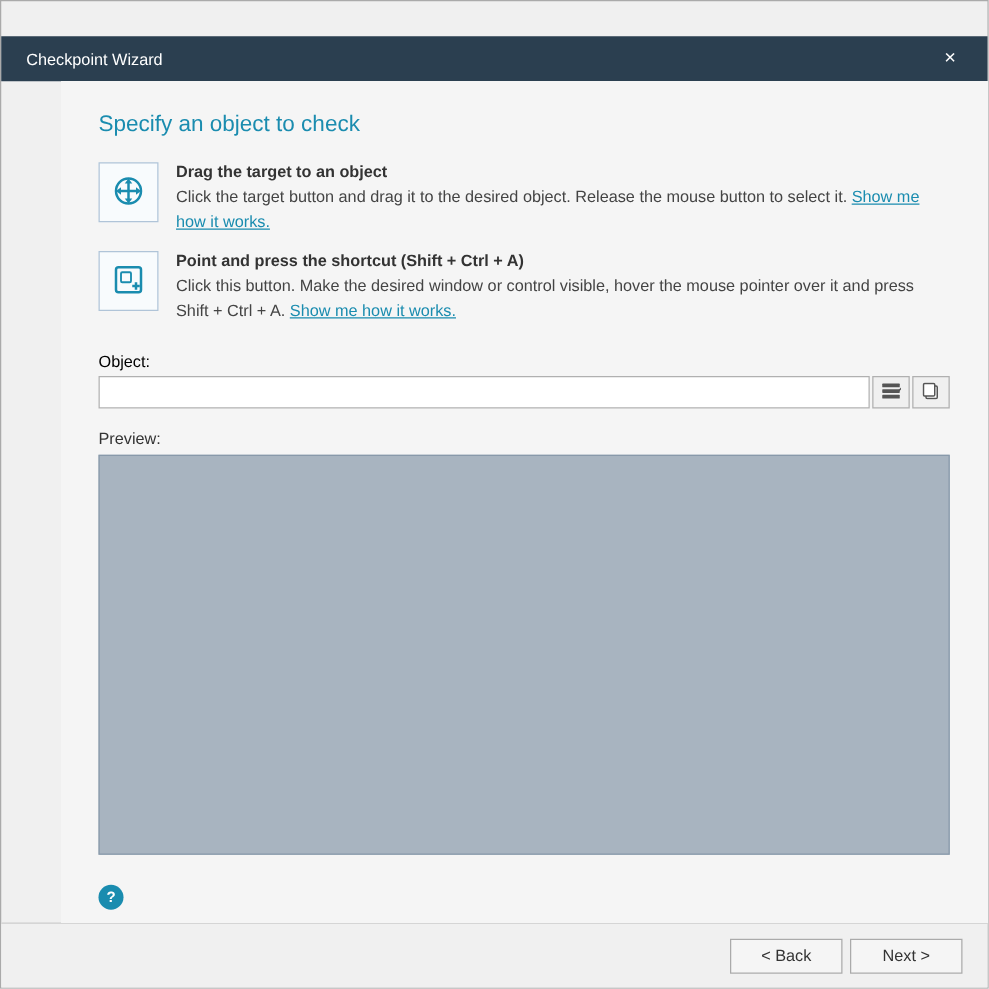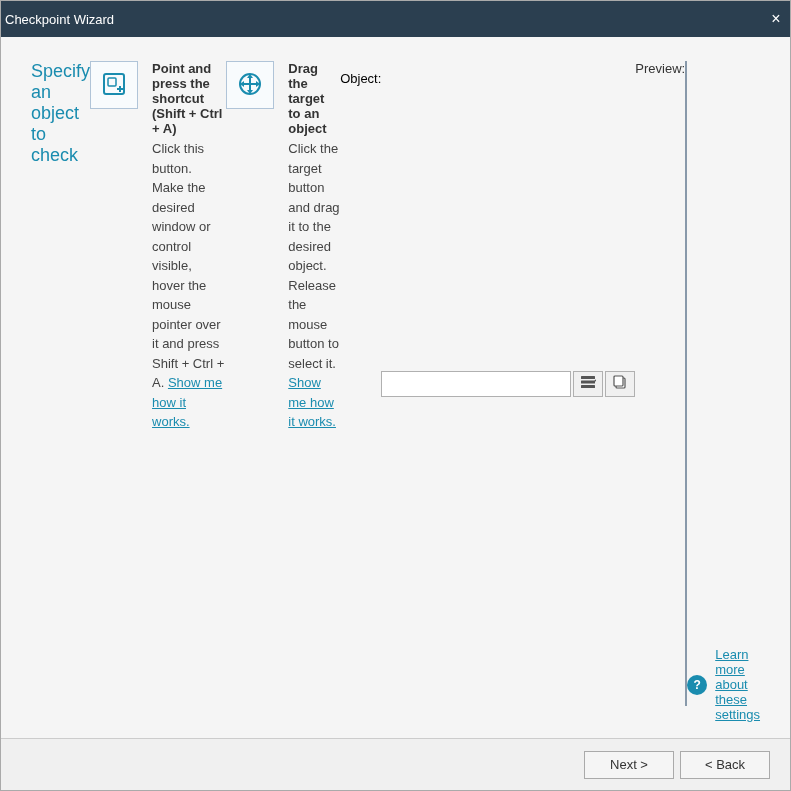--- a/index.html
+++ b/index.html
@@ -18,26 +18,27 @@
       width: 791px;
       height: 791px;
       background: #f0f0f0;
       display: flex;
       flex-direction: column;
       border: 1px solid #aaa;
     }
     .title-bar {
       background: #2b3f50;
       color: #fff;
-      padding: 8px 4px;
+      padding: 8px 20px;
       display: flex;
       align-items: center;
       justify-content: space-between;
       height: 36px;
       flex-shrink: 0;
+      margin-top: 28px;
     }
     .title-bar-text {
       font-size: 13px;
       font-weight: normal;
     }
     .title-close-btn {
       width: 20px;
       height: 20px;
       background: none;
       border: none;
@@ -49,20 +50,22 @@
       align-items: center;
       justify-content: center;
       padding: 0;
     }
     .content-area {
       flex: 1;
       background: #f5f5f5;
       padding: 24px 30px 16px 30px;
       overflow: auto;
       display: flex;
+      flex-direction: column;
+      margin-left: 48px;
     }
     .page-title {
       color: #1a8caf;
       font-size: 18px;
       font-weight: normal;
       margin-bottom: 20px;
     }
     .instruction-row {
       display: flex;
       align-items: flex-start;
@@ -123,21 +126,20 @@
       cursor: pointer;
       display: flex;
       align-items: center;
       justify-content: center;
       margin-left: 2px;
       font-size: 14px;
     }
     .preview-label {
       color: #333;
       margin-bottom: 6px;
-      text-align: right;
     }
     .preview-box {
       flex: 1;
       background: #a8b4c0;
       border: 1px solid #8899aa;
       min-height: 320px;
       margin-bottom: 16px;
     }
     .learn-more-row {
       display: flex;
@@ -194,40 +196,20 @@
 
 <div class="dialog">
 
   <div class="title-bar">
     <span class="title-bar-text">Checkpoint Wizard</span>
     <button class="title-close-btn">×</button>
   </div>
 
   <div class="content-area">
     <h2 class="page-title">Specify an object to check</h2>
-
-    <div class="instruction-row">
-      <div class="icon-box">
-        <span>
-          <svg viewBox="0 0 28 28" fill="none" xmlns="http://www.w3.org/2000/svg" width="28" height="28">
-            <rect x="4" y="4" width="20" height="20" rx="2" stroke="#1a8caf" stroke-width="2" fill="none"></rect>
-            <rect x="8" y="8" width="8" height="8" rx="1" stroke="#1a8caf" stroke-width="1.5" fill="none"></rect>
-            <line x1="20" y1="16" x2="20" y2="22" stroke="#1a8caf" stroke-width="2"></line>
-            <line x1="17" y1="19" x2="23" y2="19" stroke="#1a8caf" stroke-width="2"></line>
-          </svg>
-        </span>
-      </div>
-      <div class="instruction-text">
-        <div class="instruction-title">Point and press the shortcut (Shift + Ctrl + A)</div>
-        <div class="instruction-desc">
-          <span>Click this button. Make the desired window or control visible, hover the mouse pointer over it and press Shift + Ctrl + A. </span>
-          <a class="link">Show me how it works.</a>
-        </div>
-      </div>
-    </div>
 
     <div class="instruction-row">
       <div class="icon-box">
         <span>
           <svg viewBox="0 0 28 28" fill="none" xmlns="http://www.w3.org/2000/svg" width="28" height="28">
             <circle cx="14" cy="14" r="10" stroke="#1a8caf" stroke-width="2" fill="none"></circle>
             <line x1="14" y1="6" x2="14" y2="22" stroke="#1a8caf" stroke-width="2"></line>
             <line x1="6" y1="14" x2="22" y2="14" stroke="#1a8caf" stroke-width="2"></line>
             <polygon points="14,4 11,8 17,8" fill="#1a8caf"></polygon>
             <polygon points="14,24 11,20 17,20" fill="#1a8caf"></polygon>
@@ -238,20 +220,40 @@
       </div>
       <div class="instruction-text">
         <div class="instruction-title">Drag the target to an object</div>
         <div class="instruction-desc">
           <span>Click the target button and drag it to the desired object. Release the mouse button to select it.</span>
           <a class="link">Show me how it works.</a>
         </div>
       </div>
     </div>
 
+    <div class="instruction-row">
+      <div class="icon-box">
+        <span>
+          <svg viewBox="0 0 28 28" fill="none" xmlns="http://www.w3.org/2000/svg" width="28" height="28">
+            <rect x="4" y="4" width="20" height="20" rx="2" stroke="#1a8caf" stroke-width="2" fill="none"></rect>
+            <rect x="8" y="8" width="8" height="8" rx="1" stroke="#1a8caf" stroke-width="1.5" fill="none"></rect>
+            <line x1="20" y1="16" x2="20" y2="22" stroke="#1a8caf" stroke-width="2"></line>
+            <line x1="17" y1="19" x2="23" y2="19" stroke="#1a8caf" stroke-width="2"></line>
+          </svg>
+        </span>
+      </div>
+      <div class="instruction-text">
+        <div class="instruction-title">Point and press the shortcut (Shift + Ctrl + A)</div>
+        <div class="instruction-desc">
+          <span>Click this button. Make the desired window or control visible, hover the mouse pointer over it and press Shift + Ctrl + A. </span>
+          <a class="link">Show me how it works.</a>
+        </div>
+      </div>
+    </div>
+
     <div class="field-label">Object:</div>
     <div class="object-row">
       <input class="object-input" type="text" value="" style="">
       <button class="icon-btn" title="Object list">
         <span>
           <svg class="list-icon-svg" viewBox="0 0 16 14" fill="none" xmlns="http://www.w3.org/2000/svg" width="16" height="14">
             <rect x="1" y="1" width="14" height="3" rx="0.5" fill="#555"></rect>
             <rect x="1" y="5.5" width="14" height="3" rx="0.5" fill="#555"></rect>
             <rect x="1" y="10" width="14" height="3" rx="0.5" fill="#555"></rect>
             <polyline points="14,7 16,5 18,7" stroke="#555" stroke-width="1.2" fill="none"></polyline>
@@ -266,21 +268,20 @@
           </svg>
         </span>
       </button>
     </div>
 
     <div class="preview-label">Preview:</div>
     <div class="preview-box"></div>
 
     <div class="learn-more-row">
       <div class="help-circle">?</div>
-      <a class="link">Learn more about these settings</a>
     </div>
   </div>
 
   <div class="bottom-bar">
+    <button class="bottom-btn">&lt; Back</button>
     <button class="bottom-btn">Next &gt;</button>
-    <button class="bottom-btn">&lt; Back</button>
   </div>
 </div>
 
 </body></html>

